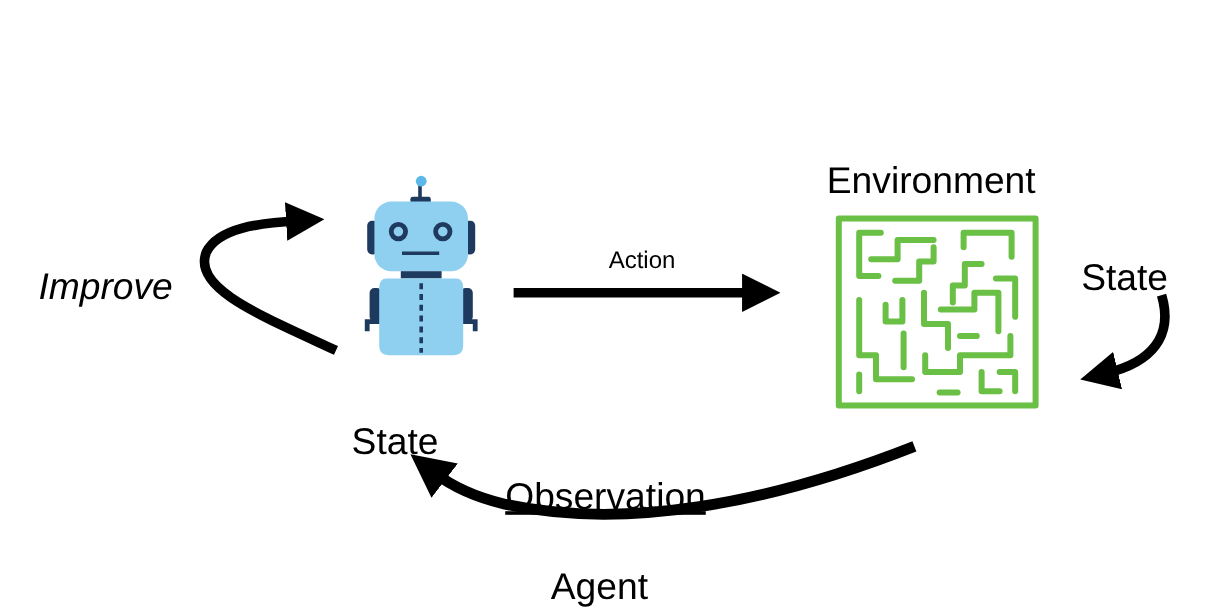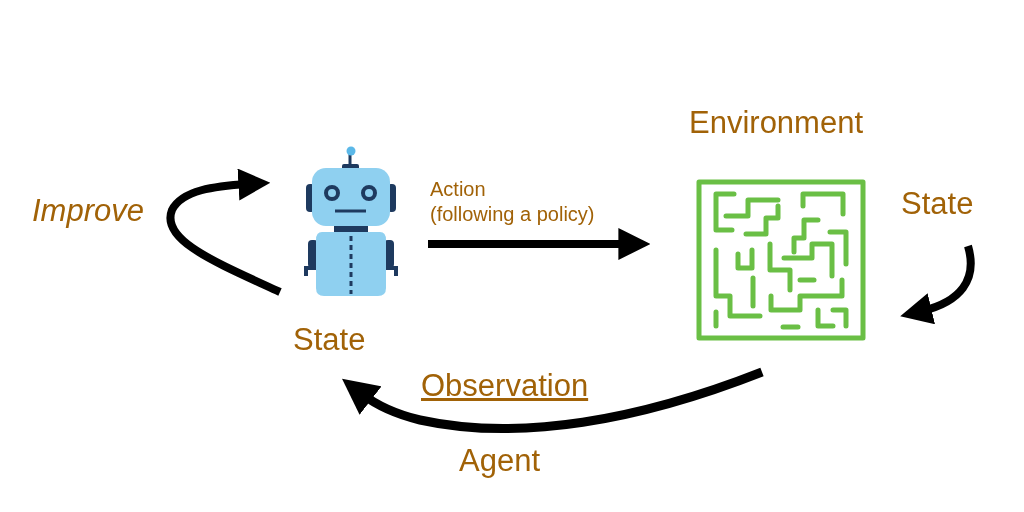--- a/index.html
+++ b/index.html
@@ -1,20 +1,20 @@
 <!DOCTYPE html>
 <html><head>
 <meta charset="utf-8">
 <style>
   html, body { margin: 0; padding: 0; background: #ffffff; }
   body { width: 1024px; height: 512px; position: relative; overflow: hidden;
          font-family: "Liberation Sans", "DejaVu Sans", sans-serif; color: #111; }
-  .lbl { position: absolute; white-space: nowrap; color: #a16207; }
+  .lbl { position: absolute; white-space: nowrap; color: #000000; margin-top: 28px; }
   .lbl-large { font-size: 31px; }
-  .lbl-small { font-size: 20px; line-height: 25px; }
+  .lbl-small { font-size: 20px; text-align: center; line-height: 25px; }
   svg.layer { position: absolute; left: 0; top: 0; }
 </style>
 </head>
 <body>
 
 <svg class="layer" width="1024" height="512" viewBox="0 0 1024 512">
   <defs>
     <marker id="ah" markerWidth="4" markerHeight="4" refX="1.2" refY="2" orient="auto" markerUnits="strokeWidth">
       <path d="M0,0 L4,2 L0,4 Z" fill="#000"></path>
     </marker>
@@ -66,18 +66,17 @@
     <path d="M783,327 L798,327"></path>
     <path d="M818,310 L818,326 L833,326"></path>
     <path d="M833,310 L846,310 L846,326"></path>
   </g>
 </svg>
 
 <div class="lbl lbl-large" style="left:32px; top:193px;font-style:italic;">Improve</div>
 <div class="lbl lbl-large" style="left:293px; top:322px;">State</div>
 <div class="lbl lbl-small" style="left:430px; top:177px; width:210px;">
   <div>Action</div>
-  <div>(following a policy)</div>
 </div>
 <div class="lbl lbl-large" style="left:689px; top:105px;">Environment</div>
 <div class="lbl lbl-large" style="left:901px; top:186px;">State</div>
 <div class="lbl lbl-large" style="left:421px; top:368px;text-decoration:underline;">Observation</div>
 <div class="lbl lbl-large" style="left:459px; top:443px;">Agent</div>
 
 </body></html>

